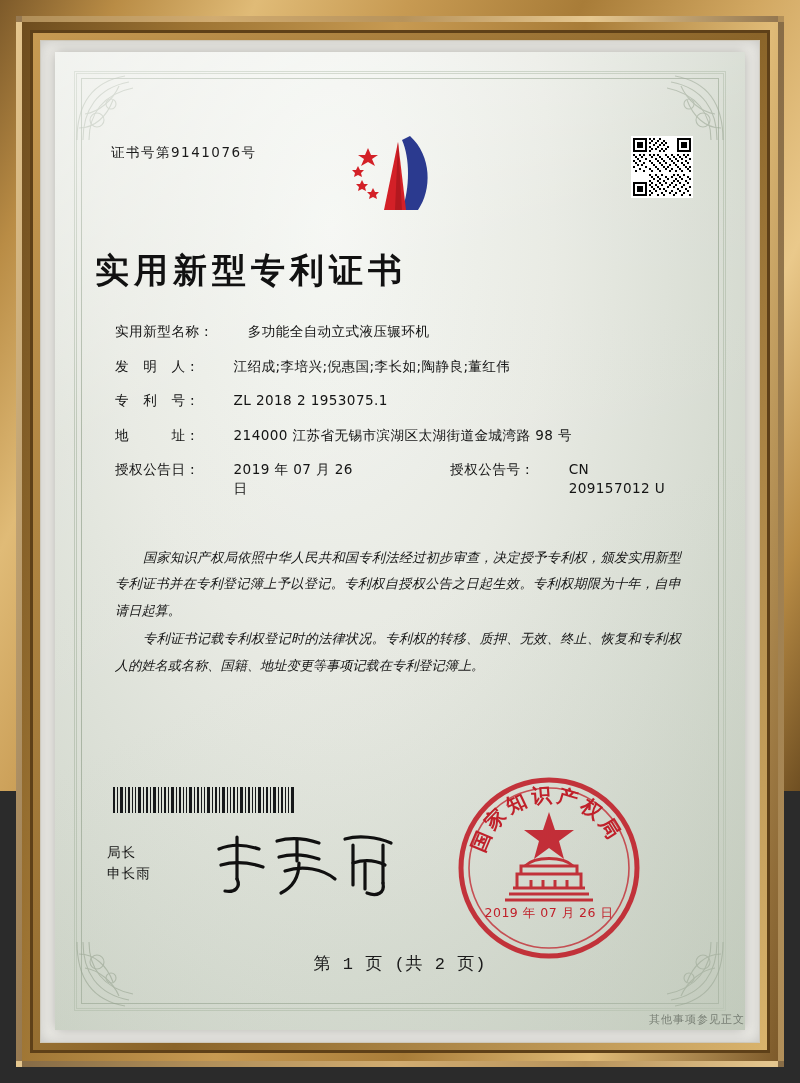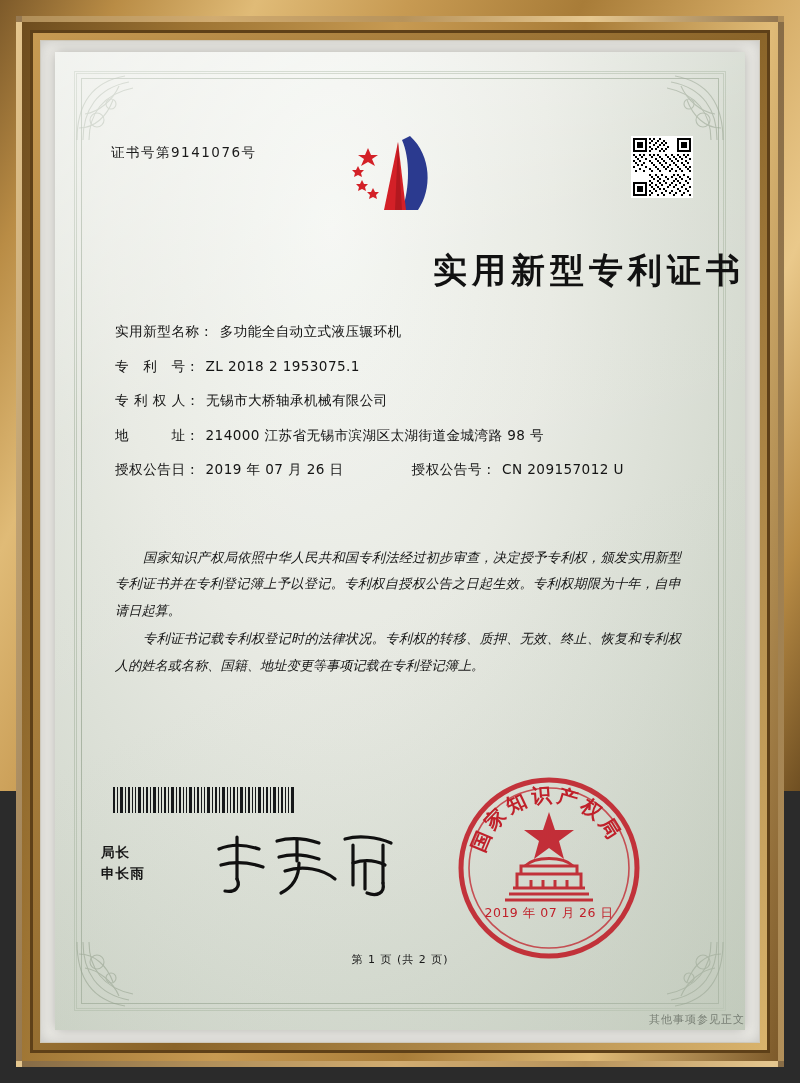--- a/index.html
+++ b/index.html
@@ -114,21 +114,21 @@
   .logo {
     position: absolute;
     left: 50%; top: 78px;
     transform: translateX(-50%);
     width: 120px; height: 94px;
   }
 
   .title {
     position: absolute;
     left: 0; right: 0; top: 196px;
-    text-align: right;
+    text-align: left;
     font-size: 34px;
     font-weight: bold;
     letter-spacing: 5px;
     color: #111;
     font-family: "DejaVu Sans", sans-serif;
     padding-left: 40px;
   }
 
   
   .fields {
@@ -136,20 +136,21 @@
     left: 60px; top: 270px;
     width: 560px;
   }
   .row {
     display: flex;
     align-items: baseline;
     margin-bottom: 15.5px;
     font-size: 13.6px;
     color: #141414;
     line-height: 1.4;
+    gap: 28px;
   }
   .lbl {
     flex: 0 0 auto;
     white-space: pre;
     letter-spacing: 0.5px;
   }
   .val {
     margin-left: 6px;
     letter-spacing: 0.4px;
   }
@@ -171,26 +172,25 @@
   
   .barcode {
     position: absolute;
     left: 58px; top: 735px;
     width: 182px; height: 26px;
   }
 
   
   .sign-block {
     position: absolute;
-    left: 46px; top: 790px;
+    left: 52px; top: 790px;
     font-size: 13.6px;
     color: #141414;
     line-height: 1.55;
     letter-spacing: 1px;
-    font-weight: bold;
   }
   .signature {
     position: absolute;
     left: 152px; top: 775px;
     width: 200px; height: 72px;
   }
 
   
   .seal {
     position: absolute;
@@ -209,23 +209,24 @@
     color: #c0202a;
     font-size: 12.5px;
     letter-spacing: 0.5px;
   }
 
   
   .page-no {
     position: absolute;
     left: 0; right: 0; top: 900px;
     text-align: center;
-    font-size: 11px;
+    font-size: 17px;
     color: #1a1a1a;
     letter-spacing: 1px;
+    font-family: Liberation Mono, monospace;
   }
   .footer-note {
     position: absolute;
     left: 0; right: 0; top: 960px;
     text-align: right;
     font-size: 11px;
     color: #6b7268;
     letter-spacing: 1px;
     opacity: .85;
   }
@@ -488,26 +489,26 @@
       </div>
 
       <div class="title">实用新型专利证书</div>
 
       <div class="fields">
         <div class="row">
           <span class="lbl">实用新型名称：</span>
           <span class="val">多功能全自动立式液压辗环机</span>
         </div>
         <div class="row">
+          <span class="lbl">发　明　人：</span>
+          <span class="val">江绍成;李培兴;倪惠国;李长如;陶静良;董红伟</span>
+        </div>
+        <div class="row">
           <span class="lbl">专　利　号：</span>
           <span class="val">ZL 2018 2 1953075.1</span>
-        </div>
-        <div class="row">
-          <span class="lbl">专 利 权 人：</span>
-          <span class="val">无锡市大桥轴承机械有限公司</span>
         </div>
         <div class="row">
           <span class="lbl">地　　　址：</span>
           <span class="val">214000 江苏省无锡市滨湖区太湖街道金城湾路 98 号</span>
         </div>
         <div class="row row-two">
           <span class="lbl">授权公告日：</span>
           <span class="val">2019 年 07 月 26 日</span>
           <span class="lbl second-lbl">授权公告号：</span>
           <span class="val">CN 209157012 U</span>

